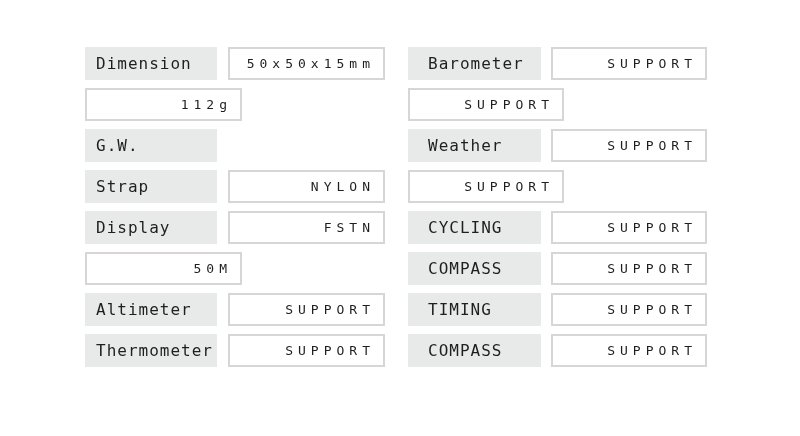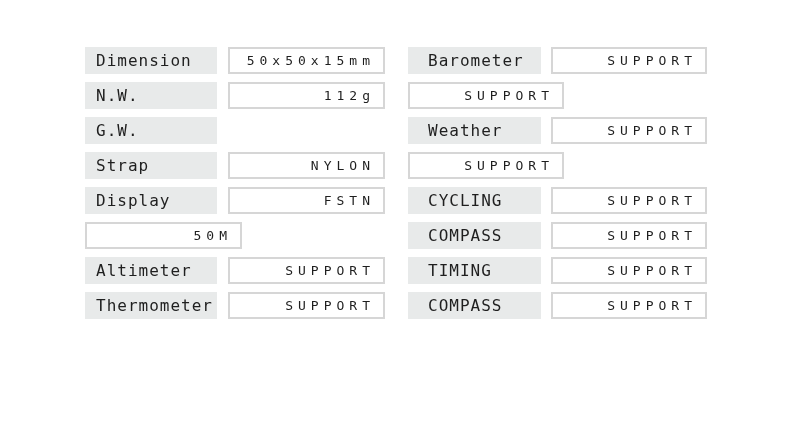--- a/index.html
+++ b/index.html
@@ -17,21 +17,21 @@
     height: 436px;
   }
   .col {
     position: absolute;
     top: 47px;
   }
   .col-left  { left: 85px;  }
   .col-right { left: 408px; }
   .row {
     display: flex;
-    height: 27px;
+    height: 33px;
     margin-bottom: 8px;
   }
   .label-box {
     box-sizing: border-box;
     background: var(--label-bg, #e8eaea);
     display: flex;
     align-items: center;
     font-size: 16px;
     letter-spacing: 1px;
     color: var(--text, #1f1f1f);
@@ -67,21 +67,20 @@
 <body>
 
 <div class="spec-table">
 
   <div class="col col-left">
     <div class="row">
       <div class="label-box">Dimension</div>
       <div class="value-box">50x50x15mm</div>
     </div>
     <div class="row">
-      <div class="label-box">N.W.</div>
       <div class="value-box">112g</div>
     </div>
     <div class="row">
       <div class="label-box">G.W.</div>
     </div>
     <div class="row">
       <div class="label-box">Strap</div>
       <div class="value-box">NYLON</div>
     </div>
     <div class="row">

